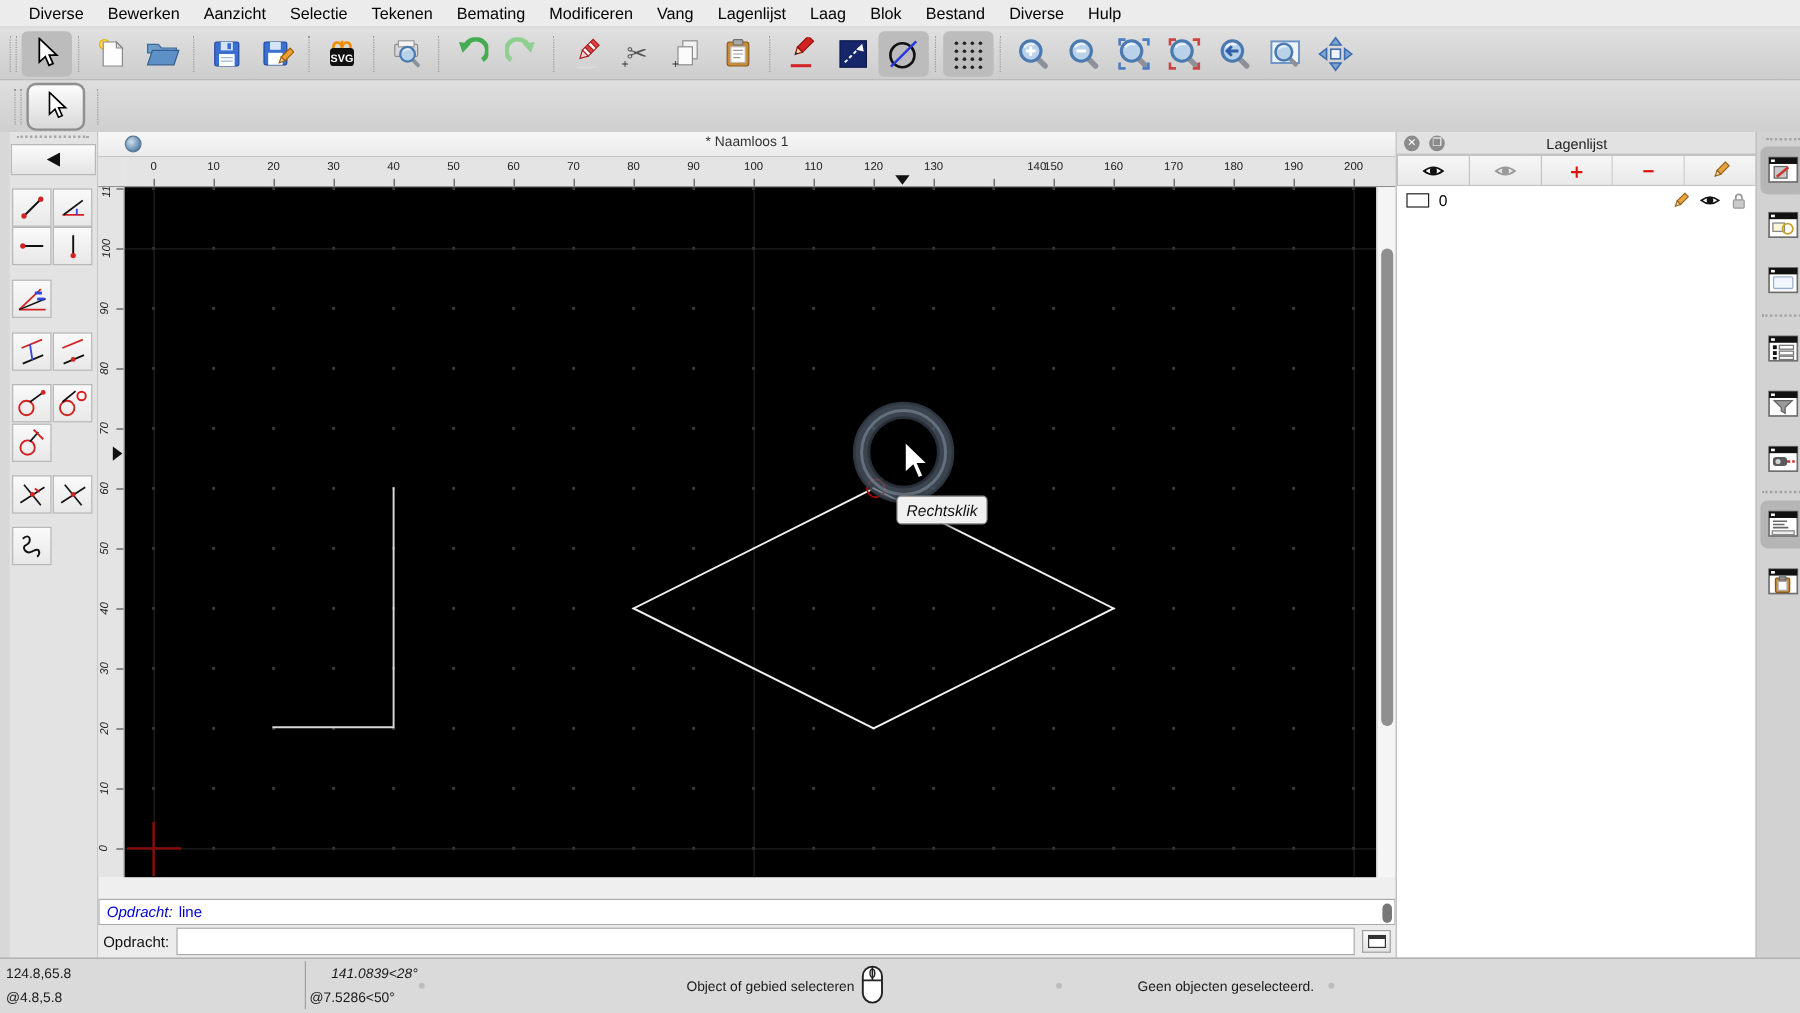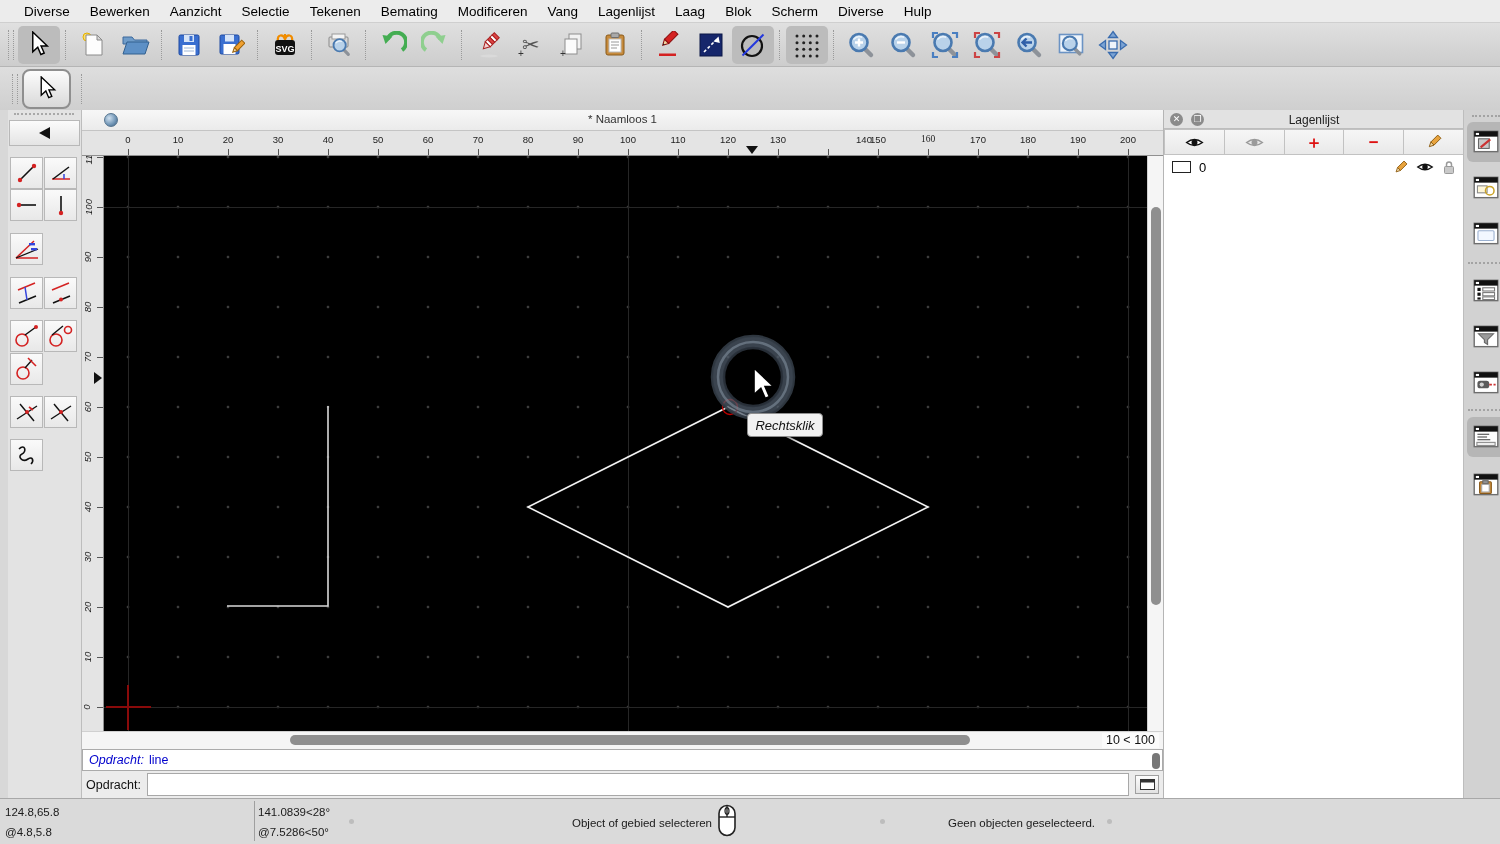--- a/index.html
+++ b/index.html
@@ -101,21 +101,21 @@
   .lic{margin-right:8px;display:flex;align-items:center;}
   
   .dock{position:absolute;left:1455px;top:0;width:45px;height:688px;background:#d2d2d2;border-left:1px solid #bdbdbd;box-sizing:border-box;}
   .dbtn{position:absolute;left:3px;width:38px;height:40px;display:flex;align-items:center;justify-content:center;}
   .dbtn.pressed{background:#b6b6b6;border-radius:6px;}
   .dsep{position:absolute;left:4px;width:36px;border-top:2px dotted #a3a3a3;}
   .dhandle{position:absolute;left:8px;top:5px;width:28px;border-top:2px dotted #a3a3a3;}
   
   .statusbar{position:absolute;left:0;top:798px;width:1500px;height:46px;background:#dadada;border-top:1px solid #a8a8a8;box-sizing:border-box;font-size:11.5px;color:#1a1a1a;}
   .st-abs{position:absolute;left:5px;top:7px;} .st-rel{position:absolute;left:5px;top:27px;}
-  .st-pabs{position:absolute;left:258px;top:7px;} .st-prel{position:absolute;left:258px;top:27px;}
+  .st-pabs{position:absolute;left:276px;top:7px;font-style:italic;} .st-prel{position:absolute;left:258px;top:27px;}
   .st-vline{position:absolute;left:254px;top:2px;height:40px;border-left:1px solid #9f9f9f;}
   .st-hint1{position:absolute;left:572px;top:18px;} .st-hint2{position:absolute;left:948px;top:18px;}
   .st-dot{position:absolute;top:20px;width:5px;height:5px;border-radius:50%;background:#bdbdbd;}
   .st-mouse{position:absolute;left:717px;top:5px;}
 </style>
 </head>
 <body>
 
 <svg width="0" height="0" style="position:absolute">
   <defs>
@@ -154,21 +154,21 @@
   <span>Bewerken</span>
   <span>Aanzicht</span>
   <span>Selectie</span>
   <span>Tekenen</span>
   <span>Bemating</span>
   <span>Modificeren</span>
   <span>Vang</span>
   <span>Lagenlijst</span>
   <span>Laag</span>
   <span>Blok</span>
-  <span>Scherm</span>
+  <span>Bestand</span>
   <span>Diverse</span>
   <span>Hulp</span>
 </div>
 
 <div class="toolbar">
   <div class="thandle"></div>
   <div class="tbtn pressed">
     <svg width="22" height="27">
         <use href="#cursor-arrow"></use>
       </svg>
@@ -523,21 +523,21 @@
           <span class="hlab" style="left: 574px;">110</span>
           <i class="htick" style="left: 574px;"></i>
           <span class="hlab" style="left: 624px;">120</span>
           <i class="htick" style="left: 624px;"></i>
           <span class="hlab" style="left: 674px;">130</span>
           <i class="htick" style="left: 674px;"></i>
           <span class="hlab" style="left: 724px; margin-left: 36px;">140</span>
           <i class="htick" style="left: 724px;"></i>
           <span class="hlab" style="left: 774px;">150</span>
           <i class="htick" style="left: 774px;"></i>
-          <span class="hlab" style="left: 824px; font-family: Liberation Serif, serif;">160</span>
+          <span class="hlab" style="left: 824px;">160</span>
           <i class="htick" style="left: 824px;"></i>
           <span class="hlab" style="left: 874px;">170</span>
           <i class="htick" style="left: 874px;"></i>
           <span class="hlab" style="left: 924px;">180</span>
           <i class="htick" style="left: 924px;"></i>
           <span class="hlab" style="left: 974px;">190</span>
           <i class="htick" style="left: 974px;"></i>
           <span class="hlab" style="left: 1024px;">200</span>
           <i class="htick" style="left: 1024px;"></i>
         </div>
@@ -586,24 +586,20 @@
           <g transform="translate(644,210) scale(1.45)">
             <path d="M4 1 L4 20 L8.8 15.6 L11.8 22.6 L15 21.2 L12 14.4 L18 14.4 Z" fill="#fff" stroke="#000" stroke-width="1.4"></path>
           </g>
         </svg>
         <div class="tooltip">Rechtsklik</div>
       </div>
       <div class="vscroll">
         <div class="vthumb"></div>
       </div>
     </div>
-    <div class="hscrollrow">
-      <div class="hthumb"></div>
-      <div class="gridind">10 &lt; 100</div>
-    </div>
     <div class="cmdhist">
       <span class="prompt">Opdracht:</span>
       <span class="cmd">line</span>
       <div class="histscroll"></div>
     </div>
     <div class="cmdrow">
       <label>Opdracht:</label>
       <input value="" style="">
       <div class="cmdbtn">
         <svg width="15" height="11" viewBox="0 0 15 11">

